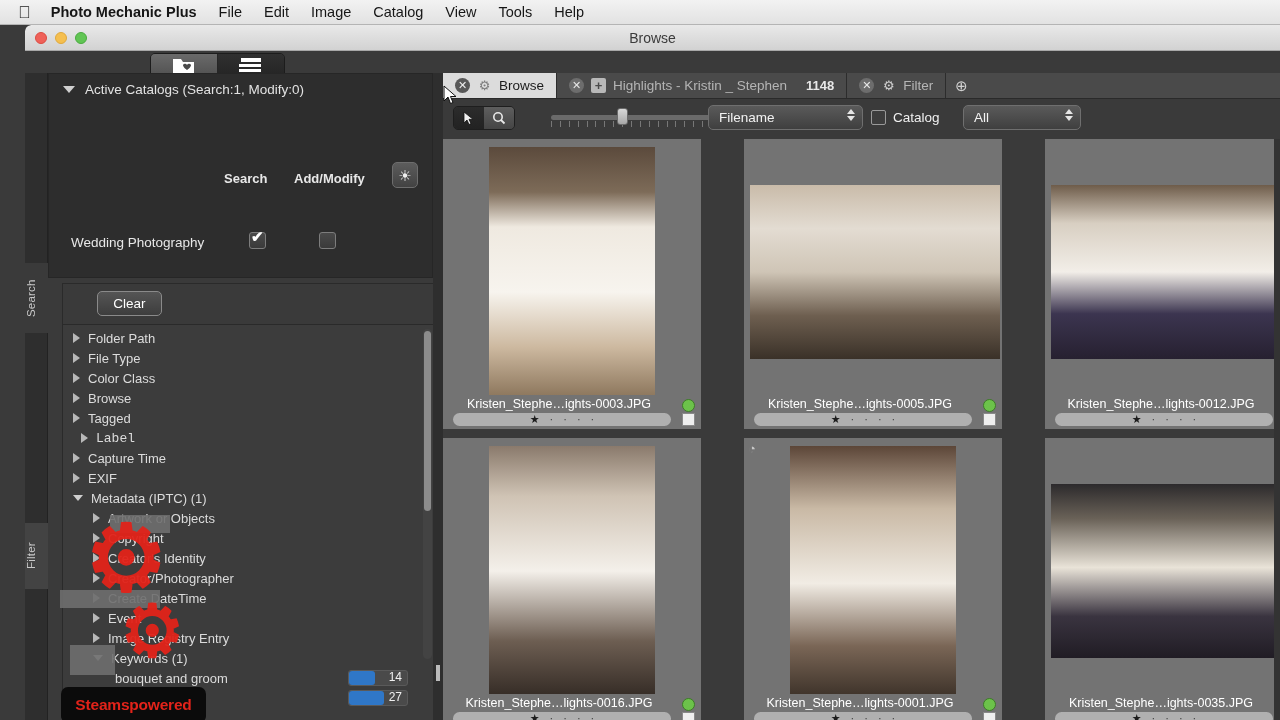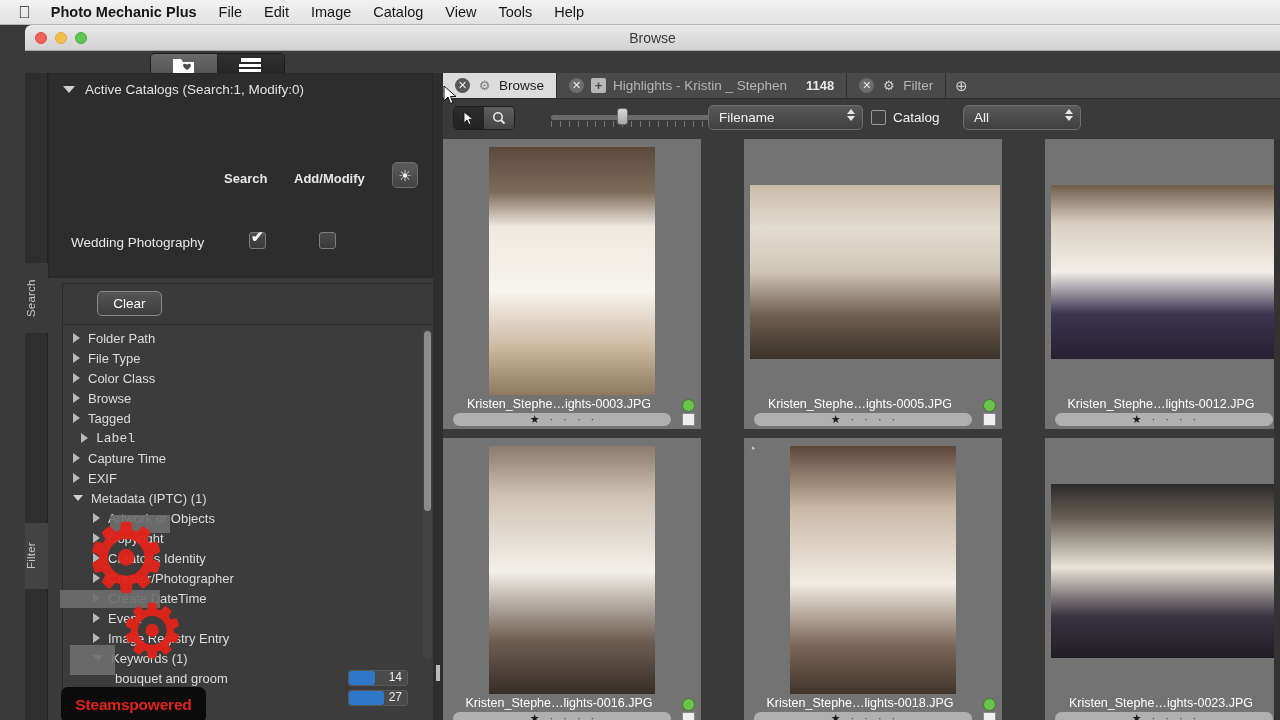--- a/index.html
+++ b/index.html
@@ -630,36 +630,36 @@
                   <span class="pt">·</span>
                   <span class="pt">·</span>
                 </div>
                 <div class="sq"></div>
               </div>
             </div>
             <div class="cell" style="left: 301px; top: 299px; width: 258px; height: 290px;">
               <div class="photo" style="left: 46px; top: 8px; width: 166px; height: 250px; background: linear-gradient(rgb(92, 70, 56) 0%, rgb(201, 185, 165) 25%, rgb(241, 236, 228) 55%, rgb(122, 102, 86) 80%, rgb(62, 51, 42) 100%);"></div>
               <div class="badge">◔</div>
               <div class="cap">
-                <div class="fname">Kristen_Stephe…lights-0018.JPG</div>
+                <div class="fname">Kristen_Stephe…lights-0001.JPG</div>
                 <div class="dot" style="background: rgb(108, 194, 74);"></div>
                 <div class="ratebar">
                   <span class="st">★</span>
                   <span class="pt">·</span>
                   <span class="pt">·</span>
                   <span class="pt">·</span>
                   <span class="pt">·</span>
                 </div>
                 <div class="sq"></div>
               </div>
             </div>
             <div class="cell" style="left: 602px; top: 299px; width: 258px; height: 290px;">
               <div class="photo" style="left: 6px; top: 46px; width: 250px; height: 174px; background: linear-gradient(rgb(44, 42, 44) 0%, rgb(106, 98, 88) 20%, rgb(233, 227, 216) 48%, rgb(58, 52, 64) 76%, rgb(32, 28, 36) 100%);"></div>
               <div class="cap">
-                <div class="fname">Kristen_Stephe…ights-0023.JPG</div>
+                <div class="fname">Kristen_Stephe…ights-0035.JPG</div>
                 <div class="ratebar">
                   <span class="st">★</span>
                   <span class="pt">·</span>
                   <span class="pt">·</span>
                   <span class="pt">·</span>
                   <span class="pt">·</span>
                 </div>
               </div>
             </div>
           </div>

